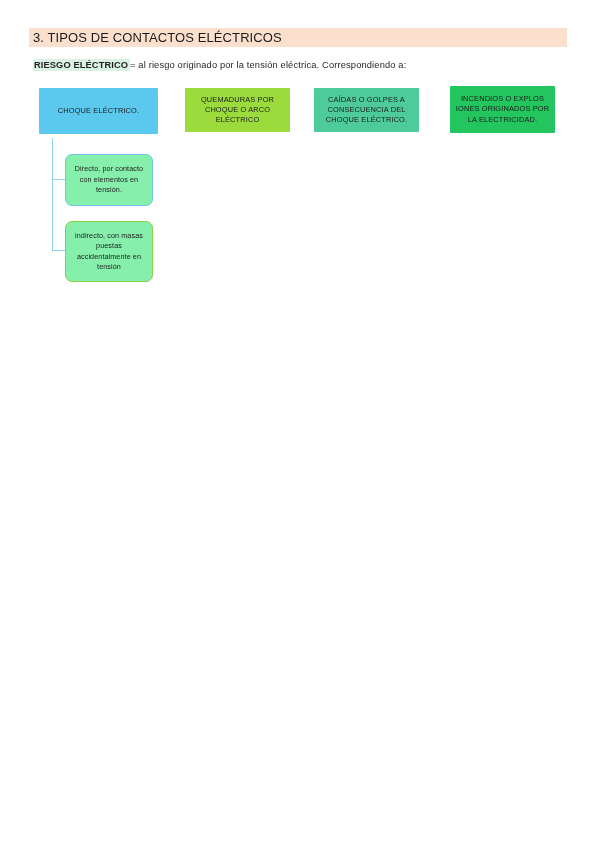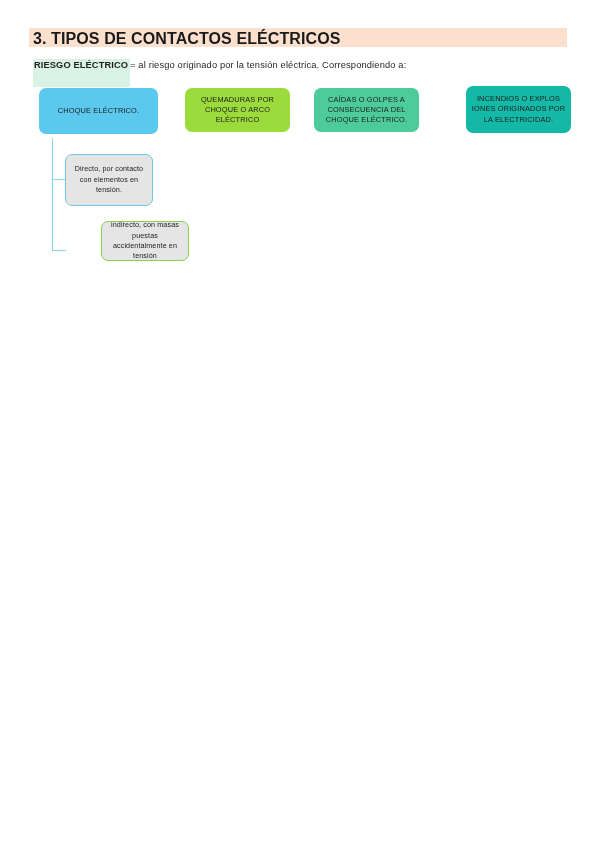--- a/index.html
+++ b/index.html
@@ -30,52 +30,52 @@
     left: 29px;
     top: 28px;
     width: 538px;
     height: 19px;
     background: #fce0ce;
   }
   .heading-text {
     position: absolute;
     left: 33px;
     top: 30px;
-    font-size: 16px;
-    font-weight: bold;
+    font-size: 13px;
+    font-weight: normal;
     letter-spacing: 0.1px;
     color: #1a1a1a;
     white-space: nowrap;
   }
 
   
   .subtitle-row {
     position: absolute;
     left: 33px;
     top: 59px;
     white-space: nowrap;
     font-size: 9.3px;
     line-height: 13px;
     color: #231f20;
   }
   .subtitle-strong {
     font-weight: bold;
     background: #d9f2e6;
-    padding: 1px 2px 17px 1px;
+    padding: 1px 2px 1px 1px;
     letter-spacing: 0.1px;
   }
   .subtitle-rest {
     letter-spacing: 0.15px;
   }
 
   
   .flow-box {
     position: absolute;
     box-sizing: border-box;
-    border-radius: 7px;
+    border-radius: 1px;
     display: flex;
     align-items: center;
     justify-content: center;
     text-align: center;
     font-size: 7.4px;
     line-height: 10.2px;
     letter-spacing: 0.15px;
     color: #1c1c1c;
     padding: 2px 4px;
   }
@@ -95,32 +95,32 @@
     background: #9bdb3c;
   }
   .box-caidas {
     left: 314px;
     top: 88px;
     width: 105px;
     height: 44px;
     background: #4ecb9a;
   }
   .box-incendios {
-    left: 466px;
+    left: 450px;
     top: 86px;
     width: 105px;
     height: 47px;
-    background: #14b8a6;
+    background: #22c55e;
   }
 
   
   .sub-box {
     position: absolute;
     box-sizing: border-box;
-    background: #e5e5e5;
+    background: #86efac;
     border-radius: 7px;
     display: flex;
     align-items: center;
     justify-content: center;
     text-align: center;
     font-size: 7.2px;
     line-height: 10.4px;
     letter-spacing: 0.1px;
     color: #1c1c1c;
     padding: 2px 5px;
@@ -129,23 +129,22 @@
     left: 65px;
     top: 154px;
     width: 88px;
     height: 52px;
     border: 1.1px solid #6ec6e8;
   }
   .sub-box-indirecto {
     left: 65px;
     top: 221px;
     width: 88px;
-    height: 40px;
+    height: 61px;
     border: 1.1px solid #8ed04a;
-    margin-left: 36px;
   }
 
   
   .connector {
     position: absolute;
     background: #8ed4ef;
   }
   
   .conn-trunk {
     left: 52px;

